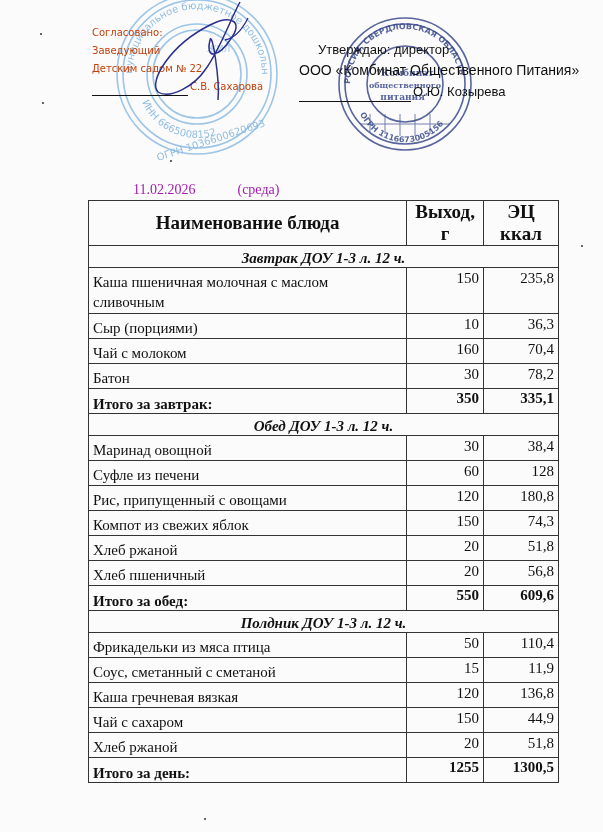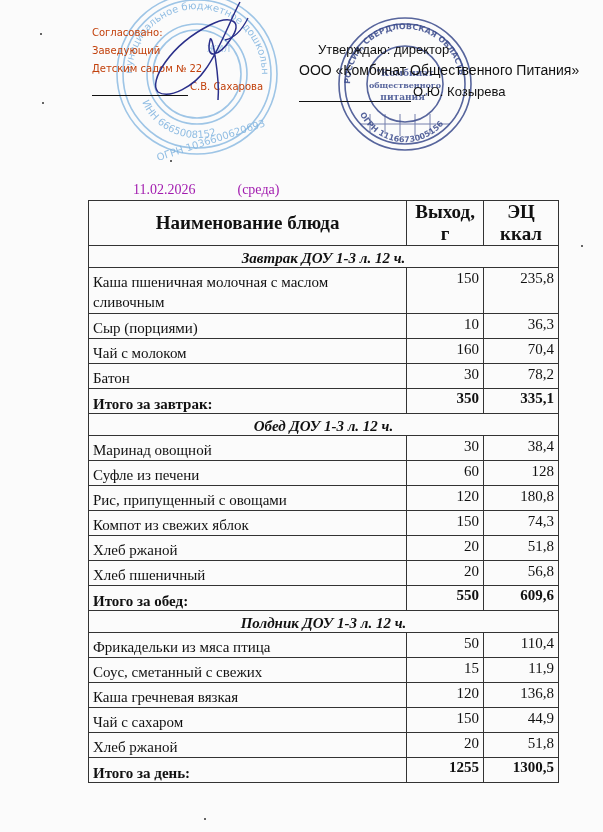--- a/index.html
+++ b/index.html
@@ -218,21 +218,21 @@
 
     <tr class="section">
         <td colspan="3">Полдник ДОУ 1-3 л. 12 ч.</td>
       </tr>
     <tr class="row">
       <td class="name">Фрикадельки из мяса птица</td>
       <td class="num">50</td>
       <td class="num">110,4</td>
     </tr>
     <tr class="row">
-      <td class="name">Соус, сметанный с свежих</td>
+      <td class="name">Соус, сметанный с сметаной</td>
       <td class="num">15</td>
       <td class="num">11,9</td>
     </tr>
     <tr class="row">
       <td class="name">Каша гречневая вязкая</td>
       <td class="num">120</td>
       <td class="num">136,8</td>
     </tr>
     <tr class="row">
       <td class="name">Чай с сахаром</td>

